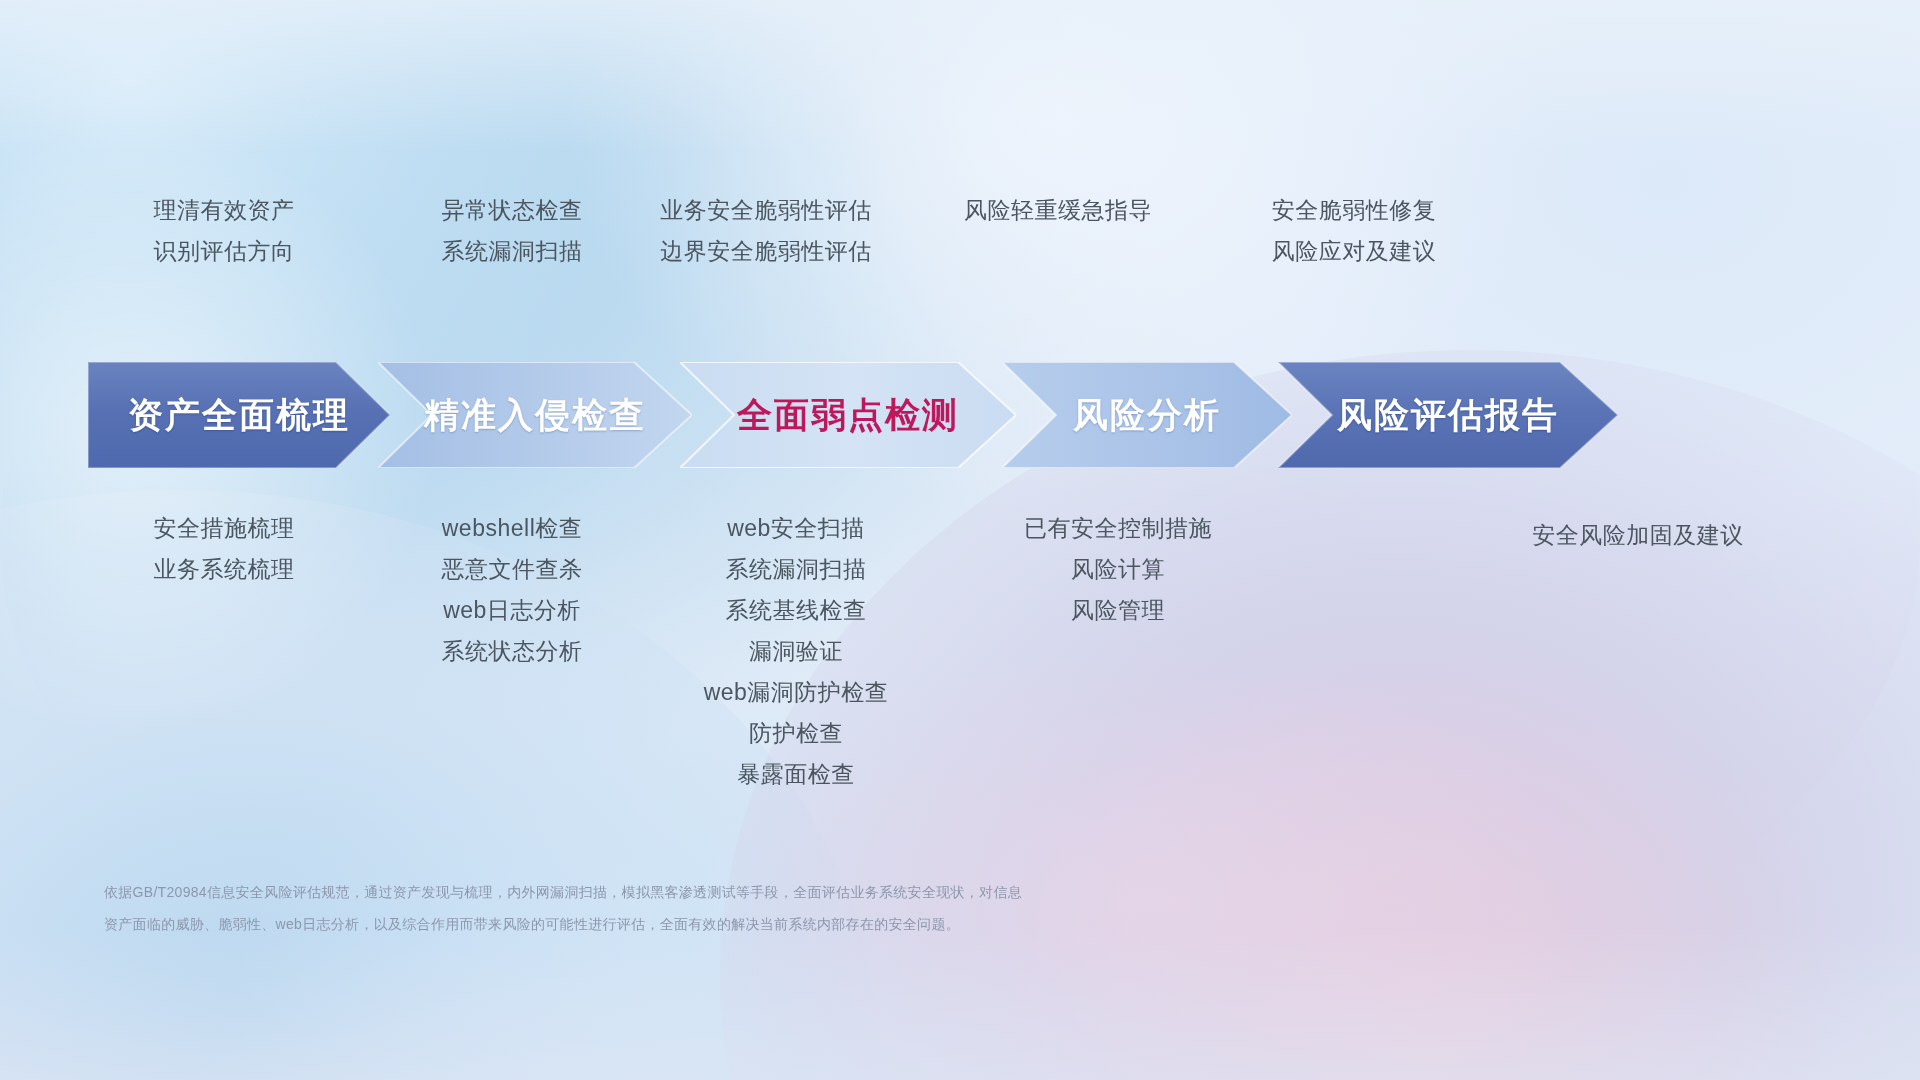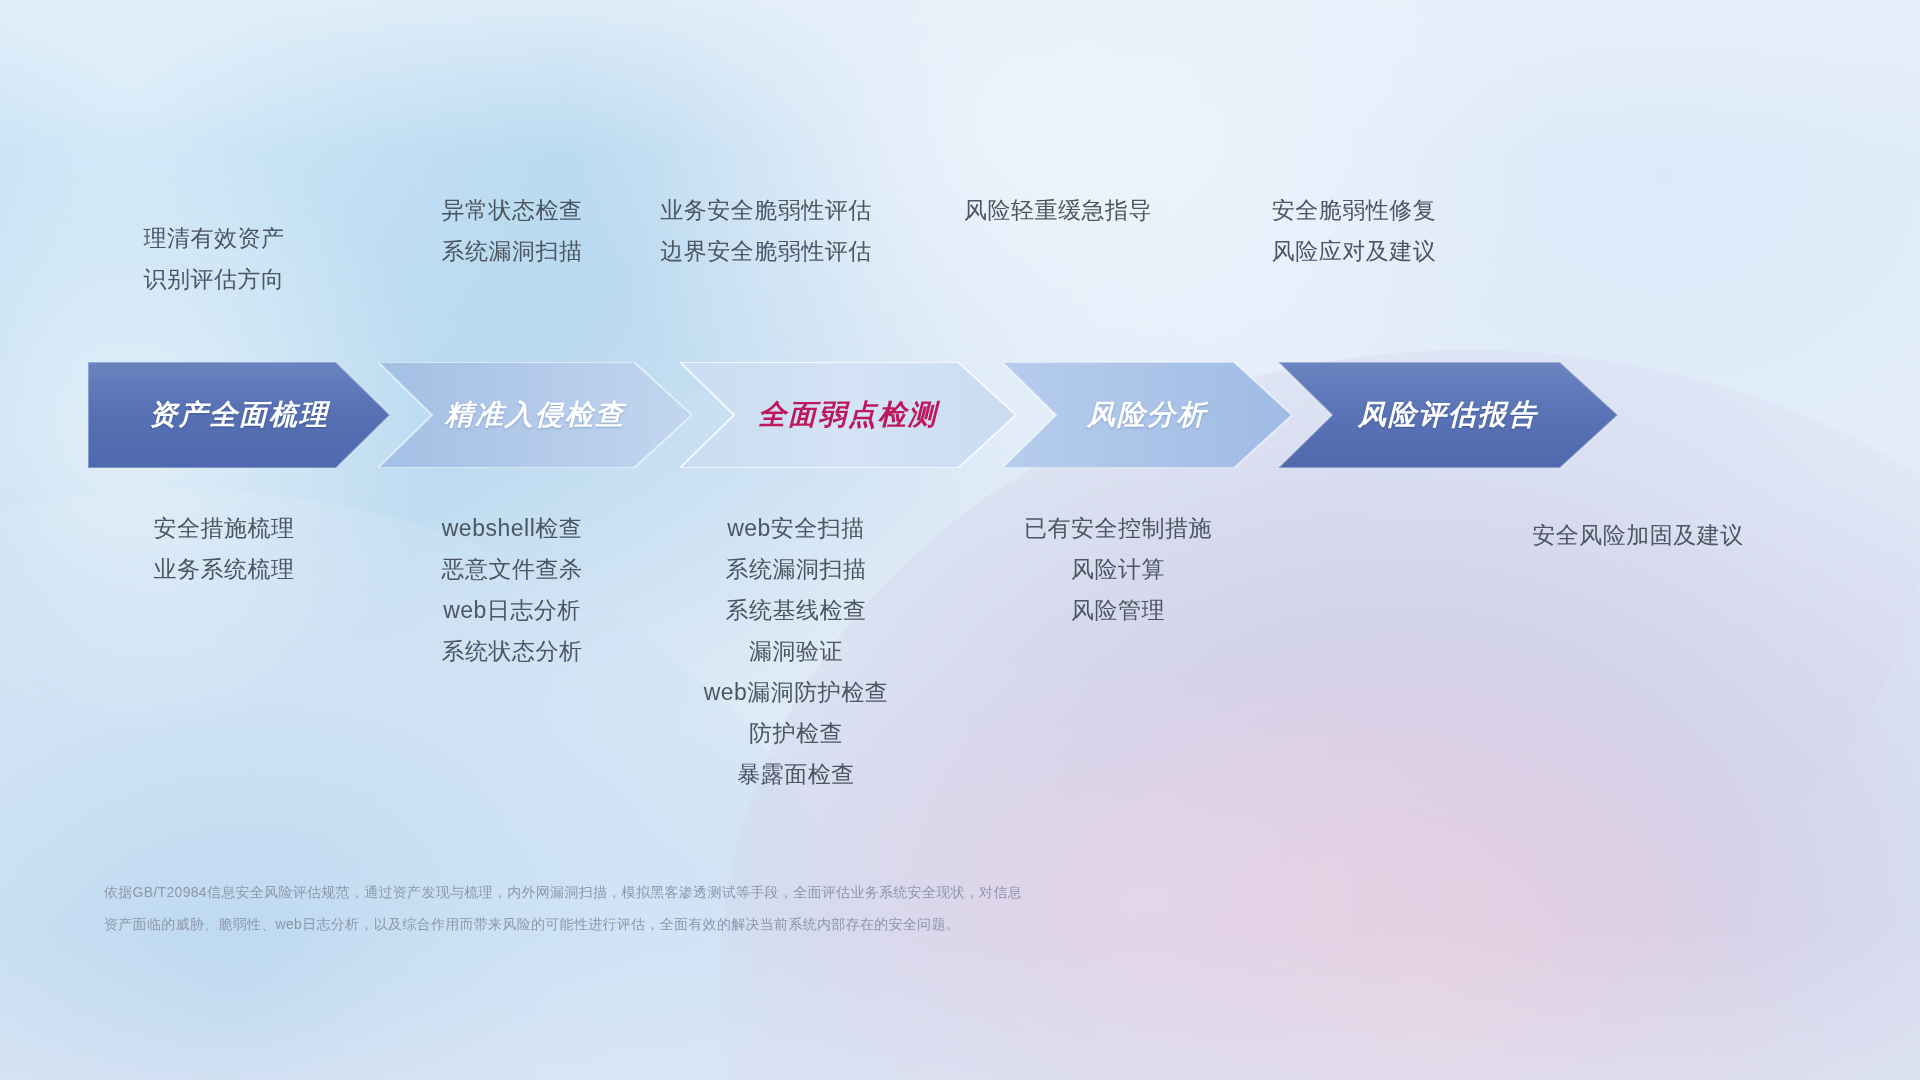--- a/index.html
+++ b/index.html
@@ -55,23 +55,22 @@
 
   
   #band{position:absolute;left:0;top:362px;width:1920px;height:106px;}
   .chev{
     position:absolute;top:0;height:106px;
     display:flex;align-items:center;justify-content:center;
   }
   .chev .shape{position:absolute;inset:0;}
   .chev .cap{
     position:relative;z-index:3;
-    font-size:28px;font-weight:bold;letter-spacing:2px;
+    font-size:35px;font-weight:bold;letter-spacing:2px;
     white-space:nowrap;
-    font-style:italic;
   }
   .chev.light .cap{color:#ffffff;text-shadow:0 1px 2px rgba(60,85,135,.35);}
   .chev.dark  .cap{color:#ffffff;text-shadow:0 1px 2px rgba(40,60,110,.45);}
   .chev.inv   .cap{color:#be185d;}
 
   
   svg{display:block;width:100%;height:100%;}
 
   
   #footer{
@@ -95,21 +94,21 @@
   <div class="w w8"></div>
   <div class="w w5"></div>
   <div class="w w6"></div>
   <div class="w w9"></div>
   <div class="w w10"></div>
   <div class="vign"></div>
 </div>
 
 <div id="content">
 
-  <div class="col" style="left:54px;top:190px;width:320px;margin-top:28px;">
+  <div class="col" style="left:64px;top:190px;width:320px;">
     <div class="desc">理清有效资产</div>
     <div class="desc">识别评估方向</div>
   </div>
 
   <div class="col" style="left:352px;top:190px;width:320px;">
     <div class="desc">异常状态检查</div>
     <div class="desc">系统漏洞扫描</div>
   </div>
 
   <div class="col" style="left:606px;top:190px;width:320px;">

